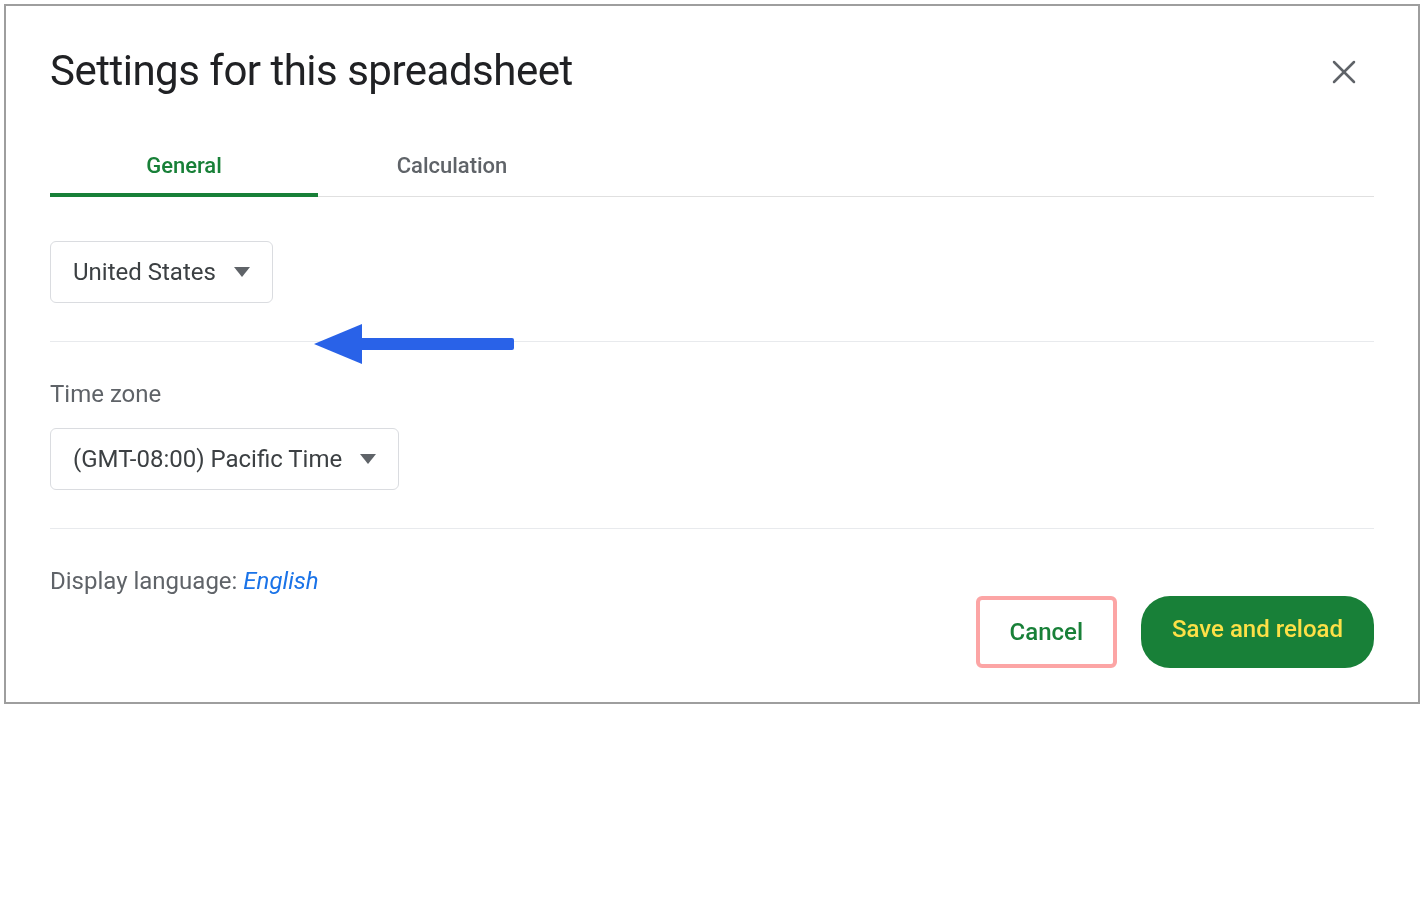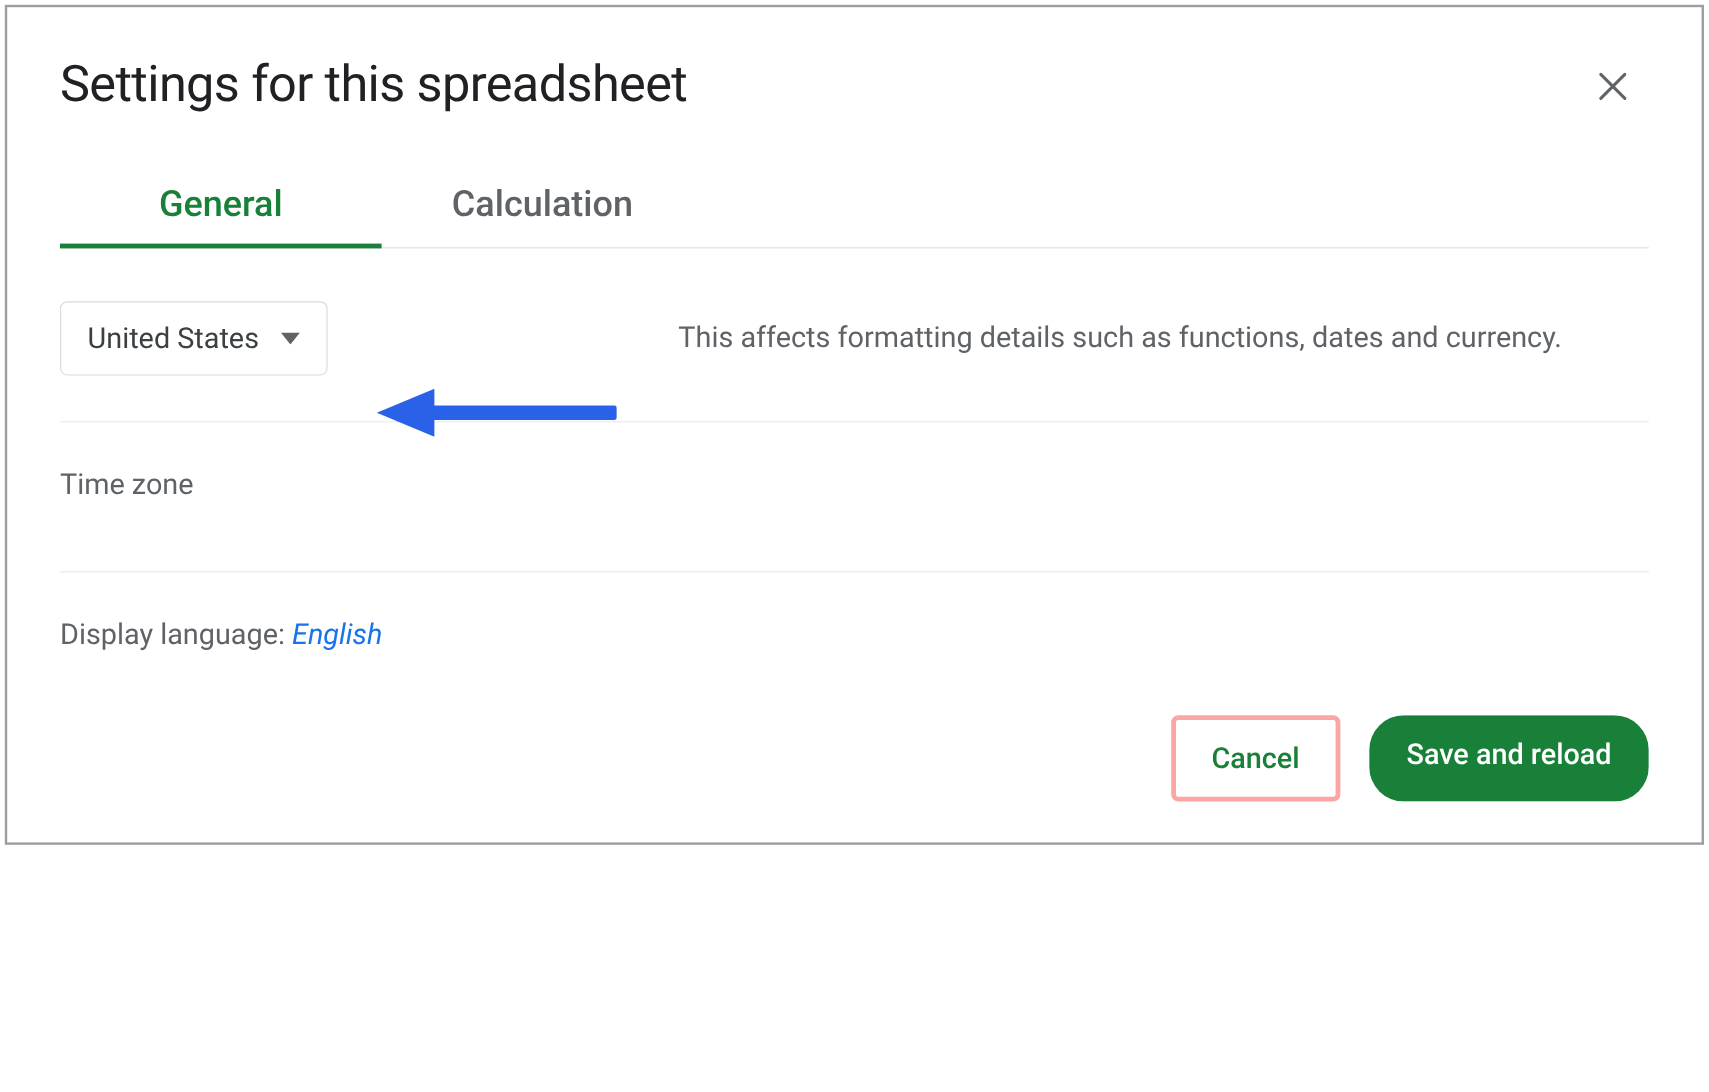--- a/index.html
+++ b/index.html
@@ -35,21 +35,21 @@
     justify-content: center;
   }
   .close-btn svg { width: 30px; height: 30px; }
   .tabs {
     display: flex;
     gap: 0;
     border-bottom: 1px solid #e0e0e0;
     margin-bottom: 44px;
   }
   .tab {
-    font-size: 30px;
+    font-size: 22px;
     font-weight: 500;
     color: #5f6368;
     padding: 14px 0 18px 0;
     width: 268px;
     text-align: center;
     cursor: pointer;
     position: relative;
   }
   .tab.active {
     color: #188038;
@@ -128,21 +128,21 @@
     cursor: pointer;
     border: 1px solid transparent;
   }
   .btn-secondary {
     background: #fff;
     color: #188038;
     border: 4px solid #fca5a5;
   }
   .btn-primary {
     background: #188038;
-    color: #ffffff;
+    color: #fde047;
     border-radius: 29px;
   }
   .annotation-arrow {
     position: absolute;
     left: 308px;
     top: 318px;
     pointer-events: none;
   }
 </style>
 </head>
@@ -169,27 +169,34 @@
   <div class="section">
     <div class="section-row">
       <div class="dropdown">
         <span>United States</span>
         <span class="caret">
           <svg viewBox="0 0 16 10">
               <polygon points="0,0 16,0 8,10" fill="#5f6368"></polygon>
             </svg>
         </span>
       </div>
-      <div class="desc desc-locale">This affects formatting details such as functions, dates and currency.</div>
     </div>
   </div>
 
   <div class="section">
     <div class="section-label">Time zone</div>
     <div class="section-row">
+      <div class="dropdown">
+        <span>(GMT-08:00) Pacific Time</span>
+        <span class="caret">
+          <svg viewBox="0 0 16 10">
+              <polygon points="0,0 16,0 8,10" fill="#5f6368"></polygon>
+            </svg>
+        </span>
+      </div>
     </div>
   </div>
 
   <div class="section last">
     <span class="display-lang">
       <span>Display language: </span><a>English</a>
     </span>
   </div>
 
   <div class="actions">

